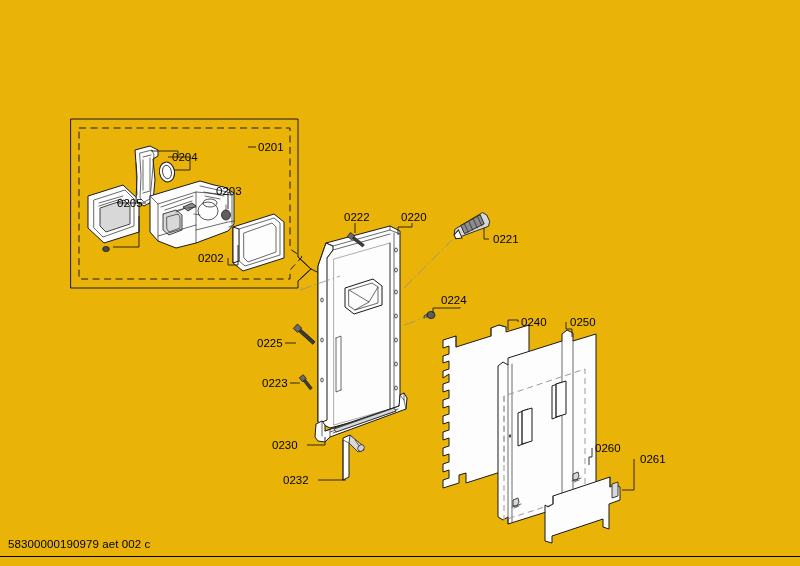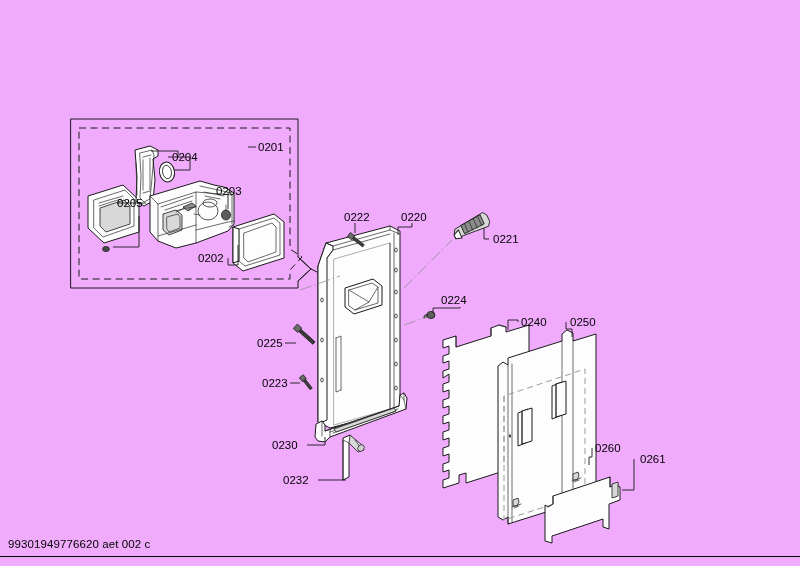--- a/index.html
+++ b/index.html
@@ -5,21 +5,21 @@
 <style>
   html, body {
     margin: 0;
     padding: 0;
     background: #ffffff;
   }
   #page {
     position: relative;
     width: 800px;
     height: 566px;
-    background: #f0abfc;
+    background: #eab308;
     font-family: "Liberation Sans", sans-serif;
     overflow: hidden;
   }
   #diagram-svg {
     position: absolute;
     left: 0;
     top: 0;
     width: 800px;
     height: 566px;
   }
@@ -352,15 +352,15 @@
       <path class="lead" d="M318,480 L318,480"></path>
       <path class="lead" d="M518,320 L518,322"></path>
       <path class="lead" d="M566,329 L566,322"></path>
       <path class="lead" d="M592,457 L592,448"></path>
       <path class="lead" d="M634,468 L634,459"></path>
     </g>
 
   </svg>
 
   <div class="footer-rule"></div>
-  <div class="footer-text">99301949776620 aet 002 c</div>
+  <div class="footer-text">58300000190979 aet 002 c</div>
 
 </div>
 
 </body></html>

